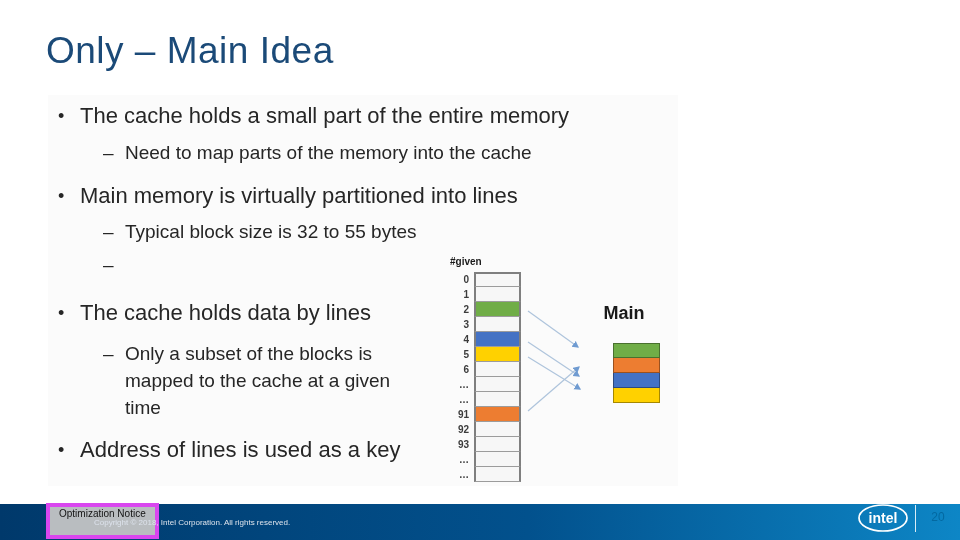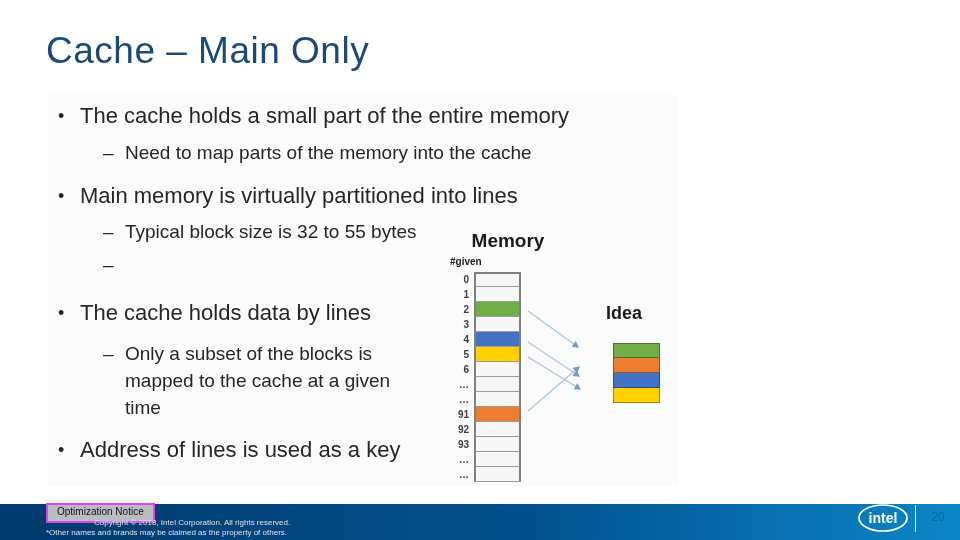--- a/index.html
+++ b/index.html
@@ -48,38 +48,38 @@
   .mcell[data-color="yellow"], .ccell[data-color="yellow"] { background:#ffd100; }
   .mcell[data-color="orange"], .ccell[data-color="orange"] { background:#ed7d31; }
   .arrows { position:absolute; left:0; top:0; width:960px; height:540px; pointer-events:none; }
   
   .footer-bar {
     position:absolute; left:0; top:504px; width:960px; height:36px;
     background:linear-gradient(90deg,#00396b 0%,#02518d 55%,#0d86c6 100%);
   }
   .notice-box {
     position:absolute; left:46px; top:503px; background:#b9bdc0; color:#131313;
-    font-size:10px; line-height:13px; padding:0 9px 3px; border:2px solid #d946ef;
+    font-size:10px; line-height:13px; padding:0 9px 15px; border:4px solid #d946ef;
   }
   .copyline { position:absolute; left:46px; font-size:8px; color:#dde3ec; white-space:nowrap; }
   .copy1 { top:518px;margin-left:48px; }
   .copy2 { top:528px; }
   .intel-logo { position:absolute; left:856px; top:501px; width:54px; height:34px; }
   .page-sep { position:absolute; left:915px; top:505px; width:1px; height:27px; background:rgba(255,255,255,0.85); }
   .page-num {
     position:absolute; left:922px; top:510px; width:32px; text-align:center;
     font-size:12px; color:#0369a1;
   }
 </style>
 </head>
 <body>
 
 <div class="slide">
 
-  <div class="title">Cache – Main Only</div>
+  <div class="title">Only – Main Idea</div>
 
   <div class="content-img">
 
     <div class="bullet lvl1" style="top:8px">
       <span class="glyph">•</span>
       <span>The cache holds a small part of the entire memory</span>
     </div>
     <div class="bullet lvl2" style="top:44px">
       <span class="glyph">–</span>
       <span>Need to map parts of the memory into the cache</span>
@@ -102,23 +102,22 @@
     <div class="bullet lvl2" style="top:245px">
       <span class="glyph">–</span>
       <span class="wrap3">Only a subset of the blocks is mapped to the cache at a given time</span>
     </div>
     <div class="bullet lvl1" style="top:342px">
       <span class="glyph">•</span>
       <span>Address of lines is used as a key</span>
     </div>
   </div>
 
-  <div class="diag-label memory-title">Memory</div>
   <div class="diag-label line-label">#given</div>
-  <div class="diag-label cache-title">Idea</div>
+  <div class="diag-label cache-title">Main</div>
 
   <div class="memtable">
     <div class="mrow">
         <span class="mlabel">0</span>
         <div class="mcell" data-color=""></div>
       </div>
     <div class="mrow">
         <span class="mlabel">1</span>
         <div class="mcell" data-color=""></div>
       </div>
@@ -187,21 +186,20 @@
     </defs>
     <line x1="528" y1="311" x2="578" y2="347" stroke="#aec4dc" stroke-width="1.2" marker-end="url(#ah)"></line>
     <line x1="528" y1="342" x2="579" y2="376" stroke="#aec4dc" stroke-width="1.2" marker-end="url(#ah)"></line>
     <line x1="528" y1="357" x2="580" y2="389" stroke="#aec4dc" stroke-width="1.2" marker-end="url(#ah)"></line>
     <line x1="528" y1="411" x2="579" y2="367" stroke="#aec4dc" stroke-width="1.2" marker-end="url(#ah)"></line>
   </svg>
 
   <div class="footer-bar"></div>
   <div class="notice-box">Optimization Notice</div>
   <div class="copyline copy1">Copyright © 2018, Intel Corporation. All rights reserved.</div>
-  <div class="copyline copy2">*Other names and brands may be claimed as the property of others.</div>
 
   <svg class="intel-logo" viewBox="0 0 54 34">
     <ellipse cx="27" cy="17" rx="24" ry="13" fill="none" stroke="#ffffff" stroke-width="1.7"></ellipse>
     <text x="27" y="22" text-anchor="middle" font-family="Liberation Sans, sans-serif" font-size="14" font-weight="bold" fill="#ffffff">intel</text>
   </svg>
   <div class="page-sep"></div>
   <div class="page-num">20</div>
 
 </div>
 

